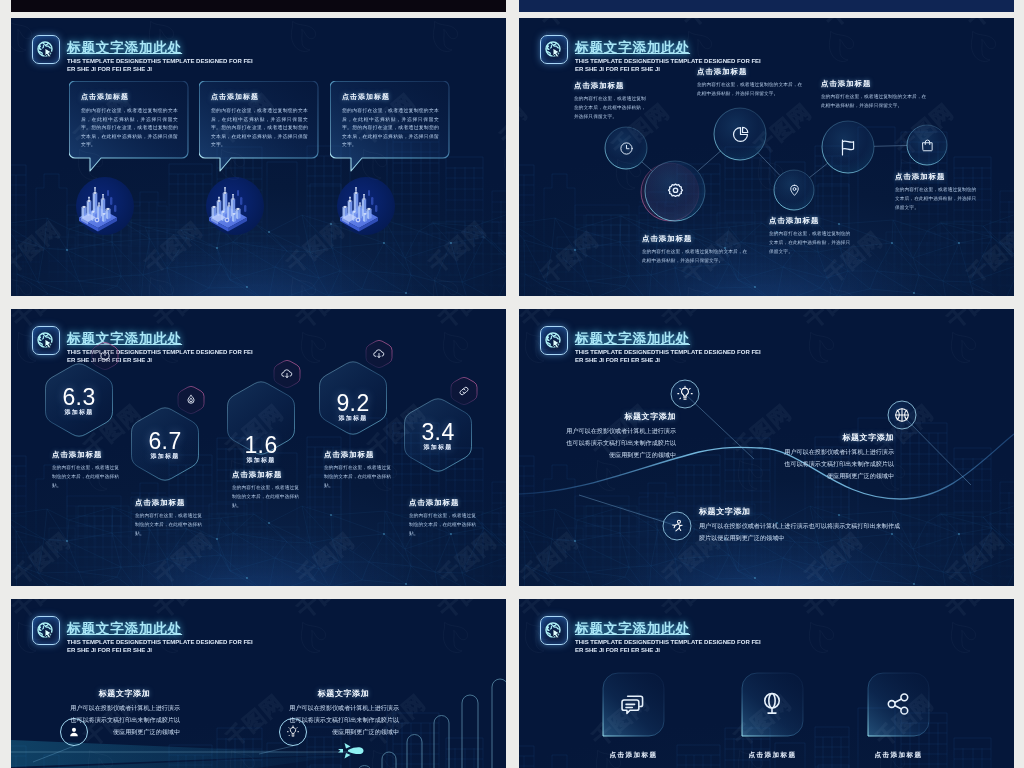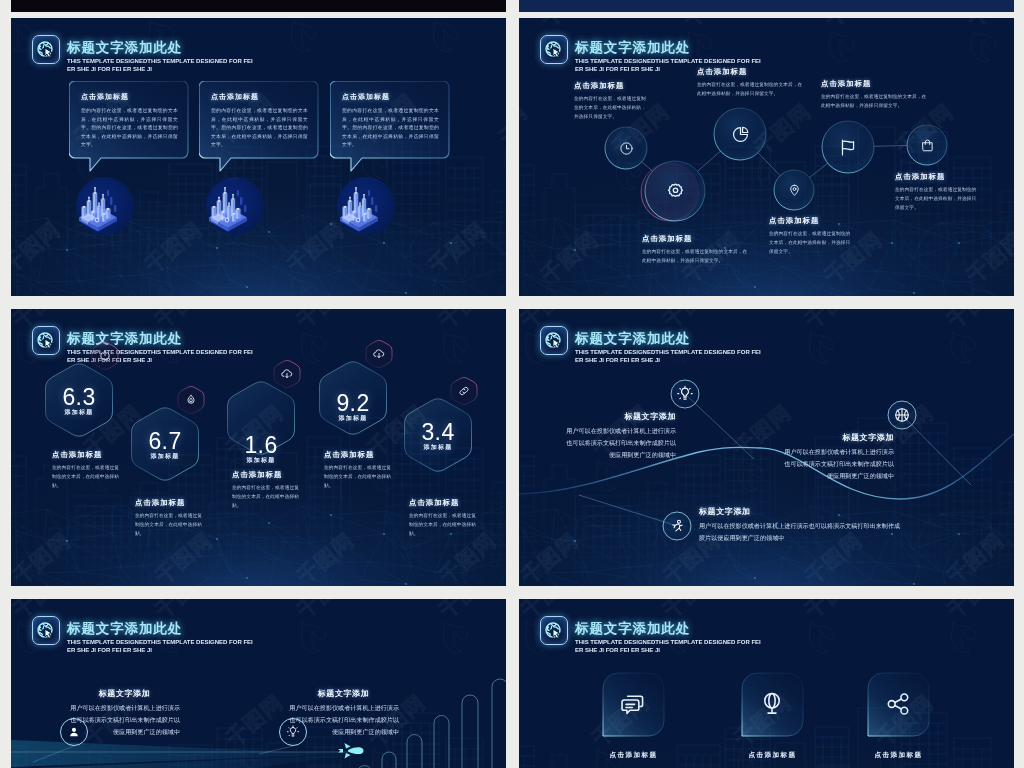--- a/index.html
+++ b/index.html
@@ -14,21 +14,21 @@
 .bgsvg{position:absolute;left:0;top:0}
 .wm{position:absolute;left:0;top:0;width:495px;height:278px;pointer-events:none;}
 
 .hdr{position:absolute;left:21px;top:17px;display:flex;align-items:flex-start;}
 .hdr-icon{width:28px;height:29px;border:1.3px solid #aad8f8;border-radius:7px;box-sizing:border-box;
   background:linear-gradient(150deg,#10356c 0%,#0a1c42 70%);
   box-shadow:0 0 7px rgba(110,190,255,.5), inset 0 0 7px rgba(70,150,245,.45);
   display:flex;align-items:center;justify-content:center;flex:none;}
 .hdr-text{margin-left:7px;margin-top:5px;}
 .hdr-title{font-size:13.6px;font-weight:bold;color:#a9e6f6;letter-spacing:.8px;line-height:15px;
-  text-shadow:0 0 7px rgba(90,215,255,.85);}
+  text-shadow:0 0 7px rgba(90,215,255,.85);text-decoration:underline;}
 .hdr-sub{font-size:6.0px;color:#dfeaf8;line-height:8.4px;letter-spacing:0;font-weight:700;width:196px;margin-top:2px;white-space:nowrap;}
 
 
 .s1card{position:absolute;width:119px;height:77px;}
 .s1card .frame{position:absolute;left:0;top:0;}
 .s1card .ct{position:absolute;left:12px;top:11px;width:97px;}
 .s1t{font-size:7px;font-weight:bold;color:#eef6ff;letter-spacing:1px;
   text-shadow:0 0 5px rgba(150,210,255,.6);}
 .s1b{font-size:4.8px;color:#c1d8f4;line-height:8.6px;margin-top:5px;letter-spacing:.1px;text-align:justify;}
 .s1ill{position:absolute;width:70px;height:70px;}

